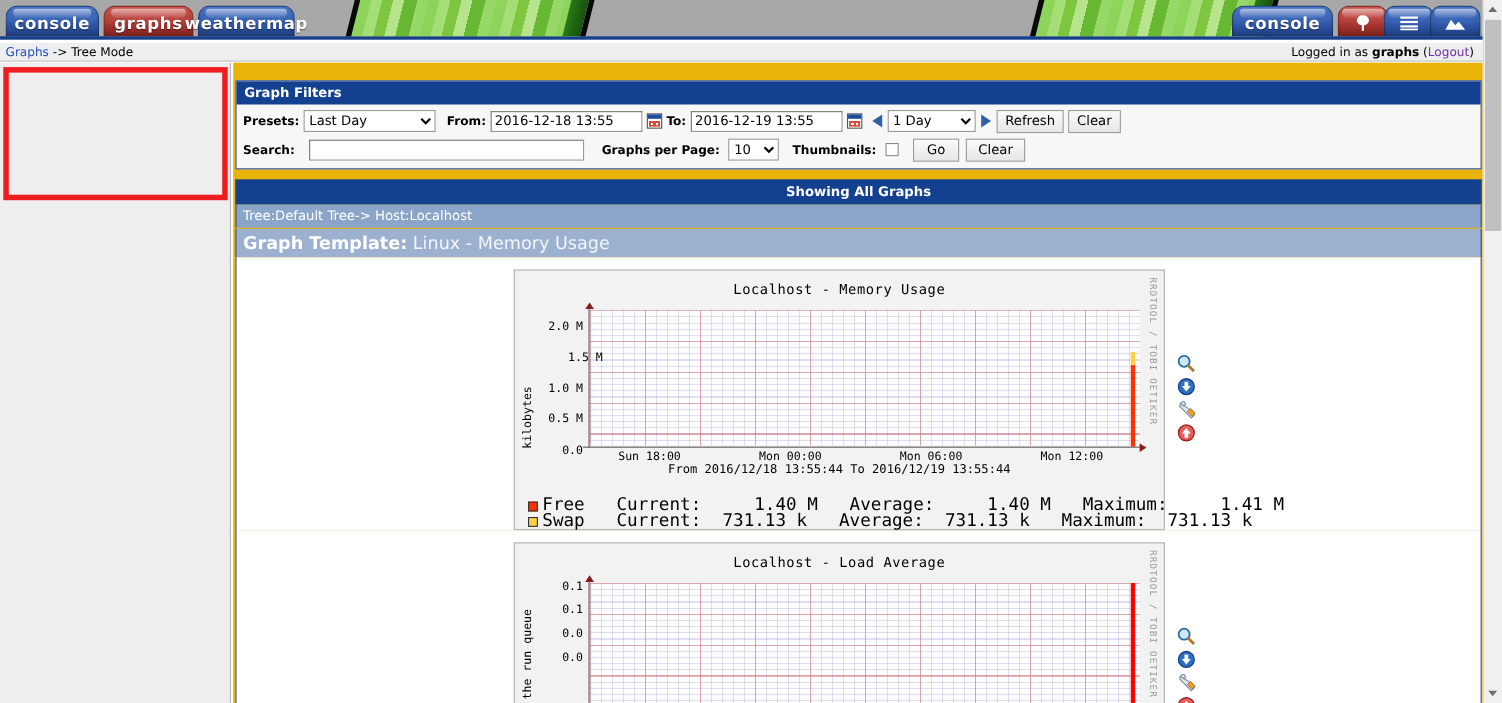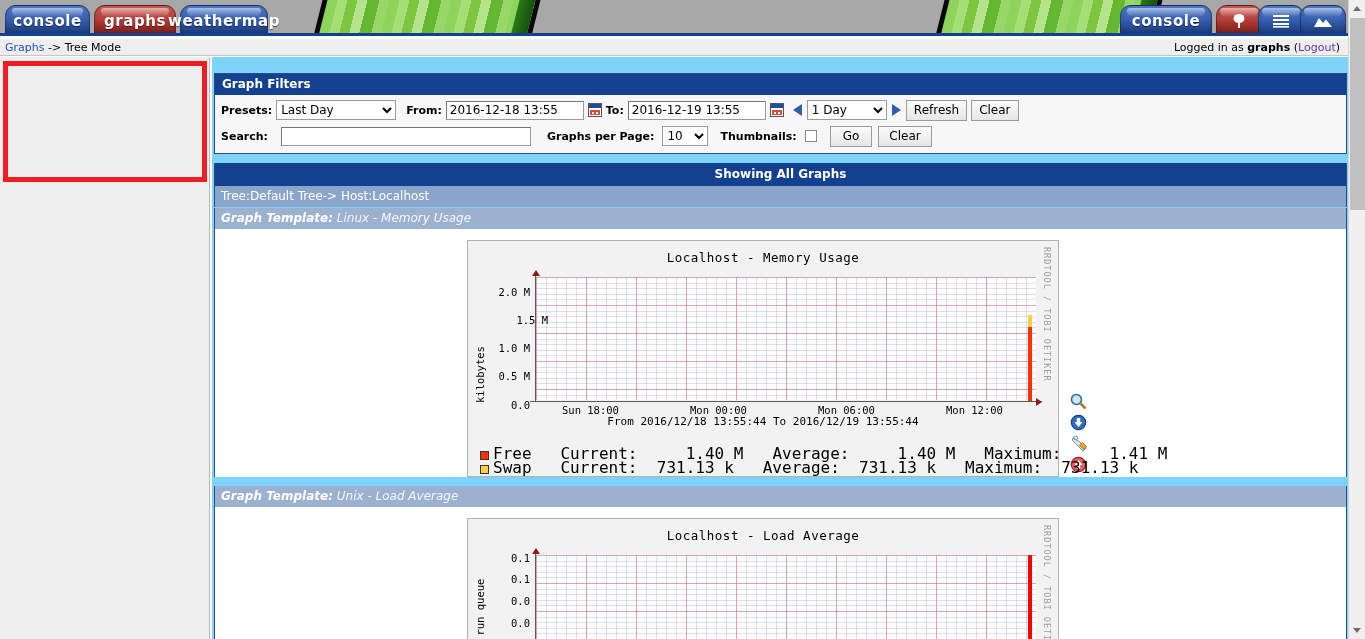--- a/index.html
+++ b/index.html
@@ -96,21 +96,21 @@
   }
   #annotation-box {
     position:absolute; left:3px; top:4px; width:204px; height:121px;
     border:5px solid #ef1d20;
     background:#efeeee;
   }
 
   
   #main {
     position:absolute; left:212px; top:57px; right:17px; bottom:0;
-    background:#7dd3fc;
+    background:#eab308;
     overflow:hidden;
   }
 
   .panel {
     margin:16px 1px 0 2px;
     border:1px solid #2b4b8d;
     background:#f7f7f7;
   }
   .panel-title {
     background:#14418f;
@@ -167,30 +167,30 @@
   .tree-bar {
     margin:0 1px 0 2px;
     background:#8ba4c9; color:#ffffff;
     font-size:12px; padding:3px 0 4px 6px;
     border-left:1px solid #2b4b8d; border-right:1px solid #2b4b8d;
   }
   .tree-bar b { font-weight:normal; color:#ffffff; }
   .tpl-bar {
     margin:1px 1px 0 2px;
     background:#9cb0cf; color:#f4f6fa;
-    font-size:12px; padding:3px 0 4px 6px;
-    border-left:1px solid #2b4b8d; border-right:1px solid #2b4b8d;font-style:italic;
+    font-size:16px; padding:3px 0 4px 6px;
+    border-left:1px solid #2b4b8d; border-right:1px solid #2b4b8d;
   }
   .tpl-bar b { font-weight:bold; color:#ffffff; }
 
   .graph-block {
     margin:0 1px 0 2px;
     border-left:1px solid #2b4b8d; border-right:1px solid #2b4b8d;
     background:#fff;
-    display:flex; align-items:flex-end;
+    display:flex; align-items:center;
     padding-top:11px;
   }
   .graph-spacer { width:252px; flex:0 0 252px; }
   .graph-img {
     background:#f2f2f2;
     border:1px solid #b0b0b0;
     position:relative;
     font-family:"DejaVu Sans Mono","Liberation Mono",monospace;
   }
   .icons-col { width:42px; padding-left:11px; padding-top:0px; }
@@ -436,21 +436,20 @@
         </div>
         <div class="icon-btn">
           <svg width="17" height="17" viewBox="0 0 17 17">
             <circle cx="8.5" cy="8.5" r="7.2" fill="#e85c5c" stroke="#9c2020" stroke-width="1.2"></circle>
             <polygon points="8.5,4 12.5,9 10.2,9 10.2,13 6.8,13 6.8,9 4.5,9" fill="#fff"></polygon>
           </svg>
         </div>
       </div>
     </div>
 
-    <div class="tpl-bar" style="margin-top:9px"><b>Graph Template:</b> <span>Unix - Load Average</span></div>
 
     <div class="graph-block">
       <div class="graph-spacer"></div>
 
       <div class="graph-img" style="width:592px;height:237px">
         <div class="g-title" style="top:9px">Localhost - Load Average</div>
 
         <div class="g-ylabel" style="left:6px;top:14px;height:210px">processes in the run queue</div>
 
         <div class="g-plot" style="left:68px;top:36px;width:500px;height:123px;background-image:

